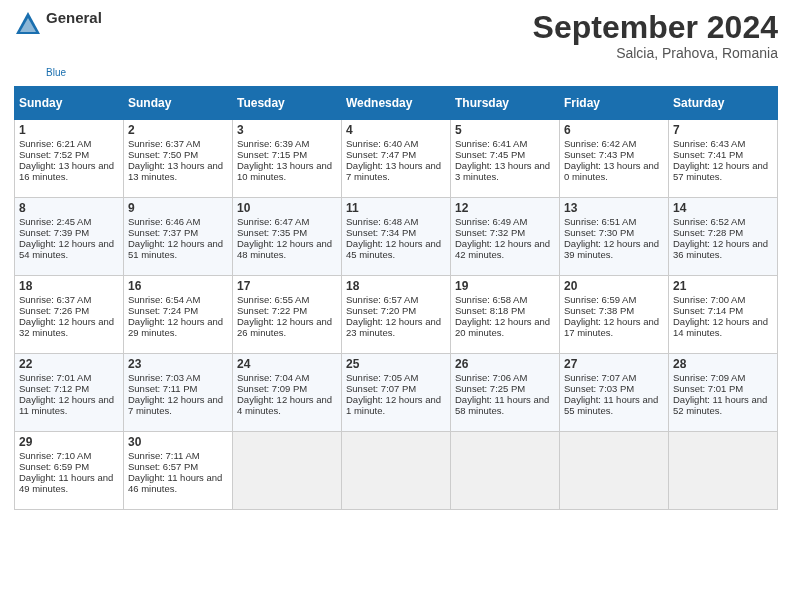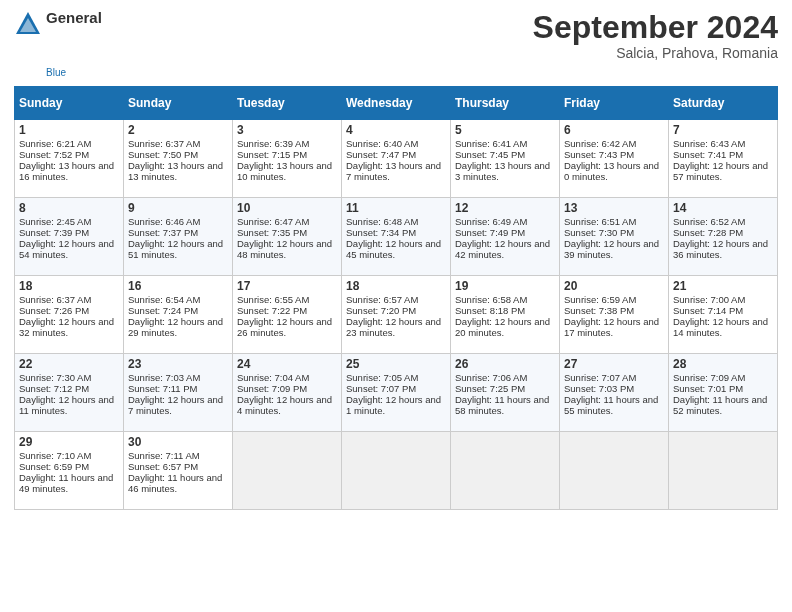--- a/index.html
+++ b/index.html
@@ -134,35 +134,35 @@
           <td><span class="day-num">4</span><span>Sunrise: 6:40 AM</span><br><span>Sunset: 7:47 PM</span><br><span>Daylight: 13 hours and 7 minutes.</span></td>
           <td><span class="day-num">5</span><span>Sunrise: 6:41 AM</span><br><span>Sunset: 7:45 PM</span><br><span>Daylight: 13 hours and 3 minutes.</span></td>
           <td><span class="day-num">6</span><span>Sunrise: 6:42 AM</span><br><span>Sunset: 7:43 PM</span><br><span>Daylight: 13 hours and 0 minutes.</span></td>
           <td><span class="day-num">7</span><span>Sunrise: 6:43 AM</span><br><span>Sunset: 7:41 PM</span><br><span>Daylight: 12 hours and 57 minutes.</span></td>
         </tr>
         <tr>
           <td><span class="day-num">8</span><span>Sunrise: 2:45 AM</span><br><span>Sunset: 7:39 PM</span><br><span>Daylight: 12 hours and 54 minutes.</span></td>
           <td><span class="day-num">9</span><span>Sunrise: 6:46 AM</span><br><span>Sunset: 7:37 PM</span><br><span>Daylight: 12 hours and 51 minutes.</span></td>
           <td><span class="day-num">10</span><span>Sunrise: 6:47 AM</span><br><span>Sunset: 7:35 PM</span><br><span>Daylight: 12 hours and 48 minutes.</span></td>
           <td><span class="day-num">11</span><span>Sunrise: 6:48 AM</span><br><span>Sunset: 7:34 PM</span><br><span>Daylight: 12 hours and 45 minutes.</span></td>
-          <td><span class="day-num">12</span><span>Sunrise: 6:49 AM</span><br><span>Sunset: 7:49 PM</span><br><span>Daylight: 12 hours and 42 minutes.</span></td>
+          <td><span class="day-num">12</span><span>Sunrise: 6:49 AM</span><br><span>Sunset: 7:32 PM</span><br><span>Daylight: 12 hours and 42 minutes.</span></td>
           <td><span class="day-num">13</span><span>Sunrise: 6:51 AM</span><br><span>Sunset: 7:30 PM</span><br><span>Daylight: 12 hours and 39 minutes.</span></td>
           <td><span class="day-num">14</span><span>Sunrise: 6:52 AM</span><br><span>Sunset: 7:28 PM</span><br><span>Daylight: 12 hours and 36 minutes.</span></td>
         </tr>
         <tr>
           <td><span class="day-num">18</span><span>Sunrise: 6:37 AM</span><br><span>Sunset: 7:26 PM</span><br><span>Daylight: 12 hours and 32 minutes.</span></td>
           <td><span class="day-num">16</span><span>Sunrise: 6:54 AM</span><br><span>Sunset: 7:24 PM</span><br><span>Daylight: 12 hours and 29 minutes.</span></td>
           <td><span class="day-num">17</span><span>Sunrise: 6:55 AM</span><br><span>Sunset: 7:22 PM</span><br><span>Daylight: 12 hours and 26 minutes.</span></td>
           <td><span class="day-num">18</span><span>Sunrise: 6:57 AM</span><br><span>Sunset: 7:20 PM</span><br><span>Daylight: 12 hours and 23 minutes.</span></td>
           <td><span class="day-num">19</span><span>Sunrise: 6:58 AM</span><br><span>Sunset: 8:18 PM</span><br><span>Daylight: 12 hours and 20 minutes.</span></td>
           <td><span class="day-num">20</span><span>Sunrise: 6:59 AM</span><br><span>Sunset: 7:38 PM</span><br><span>Daylight: 12 hours and 17 minutes.</span></td>
           <td><span class="day-num">21</span><span>Sunrise: 7:00 AM</span><br><span>Sunset: 7:14 PM</span><br><span>Daylight: 12 hours and 14 minutes.</span></td>
         </tr>
         <tr>
-          <td><span class="day-num">22</span><span>Sunrise: 7:30 AM</span><br><span>Sunset: 7:12 PM</span><br><span>Daylight: 12 hours and 11 minutes.</span></td>
+          <td><span class="day-num">22</span><span>Sunrise: 7:01 AM</span><br><span>Sunset: 7:12 PM</span><br><span>Daylight: 12 hours and 11 minutes.</span></td>
           <td><span class="day-num">23</span><span>Sunrise: 7:03 AM</span><br><span>Sunset: 7:11 PM</span><br><span>Daylight: 12 hours and 7 minutes.</span></td>
           <td><span class="day-num">24</span><span>Sunrise: 7:04 AM</span><br><span>Sunset: 7:09 PM</span><br><span>Daylight: 12 hours and 4 minutes.</span></td>
           <td><span class="day-num">25</span><span>Sunrise: 7:05 AM</span><br><span>Sunset: 7:07 PM</span><br><span>Daylight: 12 hours and 1 minute.</span></td>
           <td><span class="day-num">26</span><span>Sunrise: 7:06 AM</span><br><span>Sunset: 7:25 PM</span><br><span>Daylight: 11 hours and 58 minutes.</span></td>
           <td><span class="day-num">27</span><span>Sunrise: 7:07 AM</span><br><span>Sunset: 7:03 PM</span><br><span>Daylight: 11 hours and 55 minutes.</span></td>
           <td><span class="day-num">28</span><span>Sunrise: 7:09 AM</span><br><span>Sunset: 7:01 PM</span><br><span>Daylight: 11 hours and 52 minutes.</span></td>
         </tr>
         <tr>
           <td><span class="day-num">29</span><span>Sunrise: 7:10 AM</span><br><span>Sunset: 6:59 PM</span><br><span>Daylight: 11 hours and 49 minutes.</span></td>
           <td><span class="day-num">30</span><span>Sunrise: 7:11 AM</span><br><span>Sunset: 6:57 PM</span><br><span>Daylight: 11 hours and 46 minutes.</span></td>

